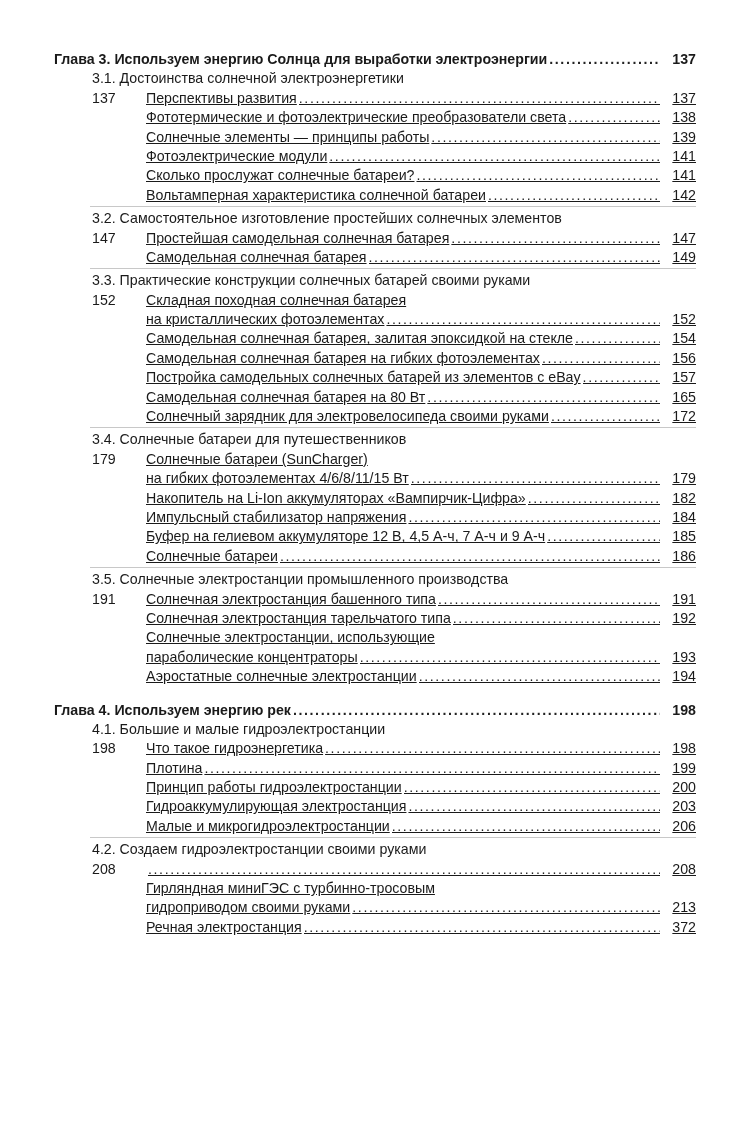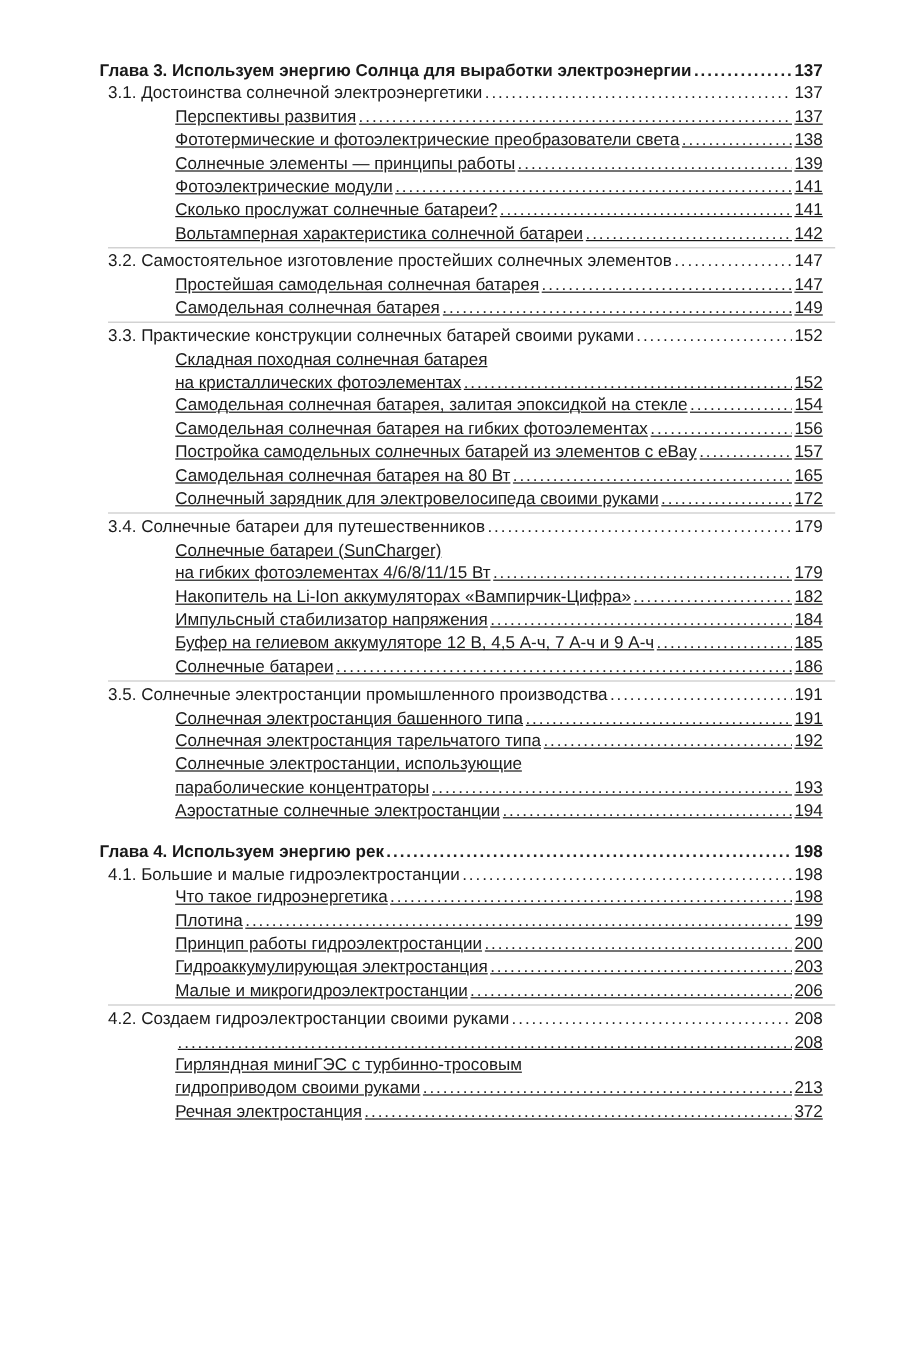--- a/index.html
+++ b/index.html
@@ -3,23 +3,23 @@
 <meta charset="utf-8">
 <style>
   html, body { margin:0; padding:0; background:#fff; }
   body { width:750px; height:1121px; position:relative; overflow:hidden;
          font-family:"Liberation Sans", sans-serif; color:#1a1a1a; }
   .toc { position:absolute; left:54px; top:50px; width:642px; }
   .row { display:flex; align-items:baseline; font-size:14.2px; line-height:19.4px; height:19.4px; white-space:nowrap; }
   .row .t { flex:0 0 auto; }
   .row .dots { flex:1 1 auto; overflow:hidden; margin:0 2px; letter-spacing:1.6px; color:#222; }
   .row .dots::before { content:"................................................................................................................................................"; }
-  .row .p { flex:0 0 34px; text-align:left; }
-  .l0 { font-weight:bold; padding-left:0;margin-left:29px; }
-  .l1 { padding-left:36px; }
+  .row .p { flex:0 0 34px; text-align:right; }
+  .l0 { font-weight:bold; padding-left:0; }
+  .l1 { padding-left:36px;flex-direction:column; }
   .l2 { padding-left:92px;text-decoration:underline; }
   .cont .dots::before { content:""; }
   .cont .p { visibility:hidden; }
   .sep { height:1px; background:#c8c8c8; margin:1px 0 2px 36px; }
   .chapsep { height:14px; }
 </style>
 </head>
 <body>
 
 <div class="toc" id="toc">

